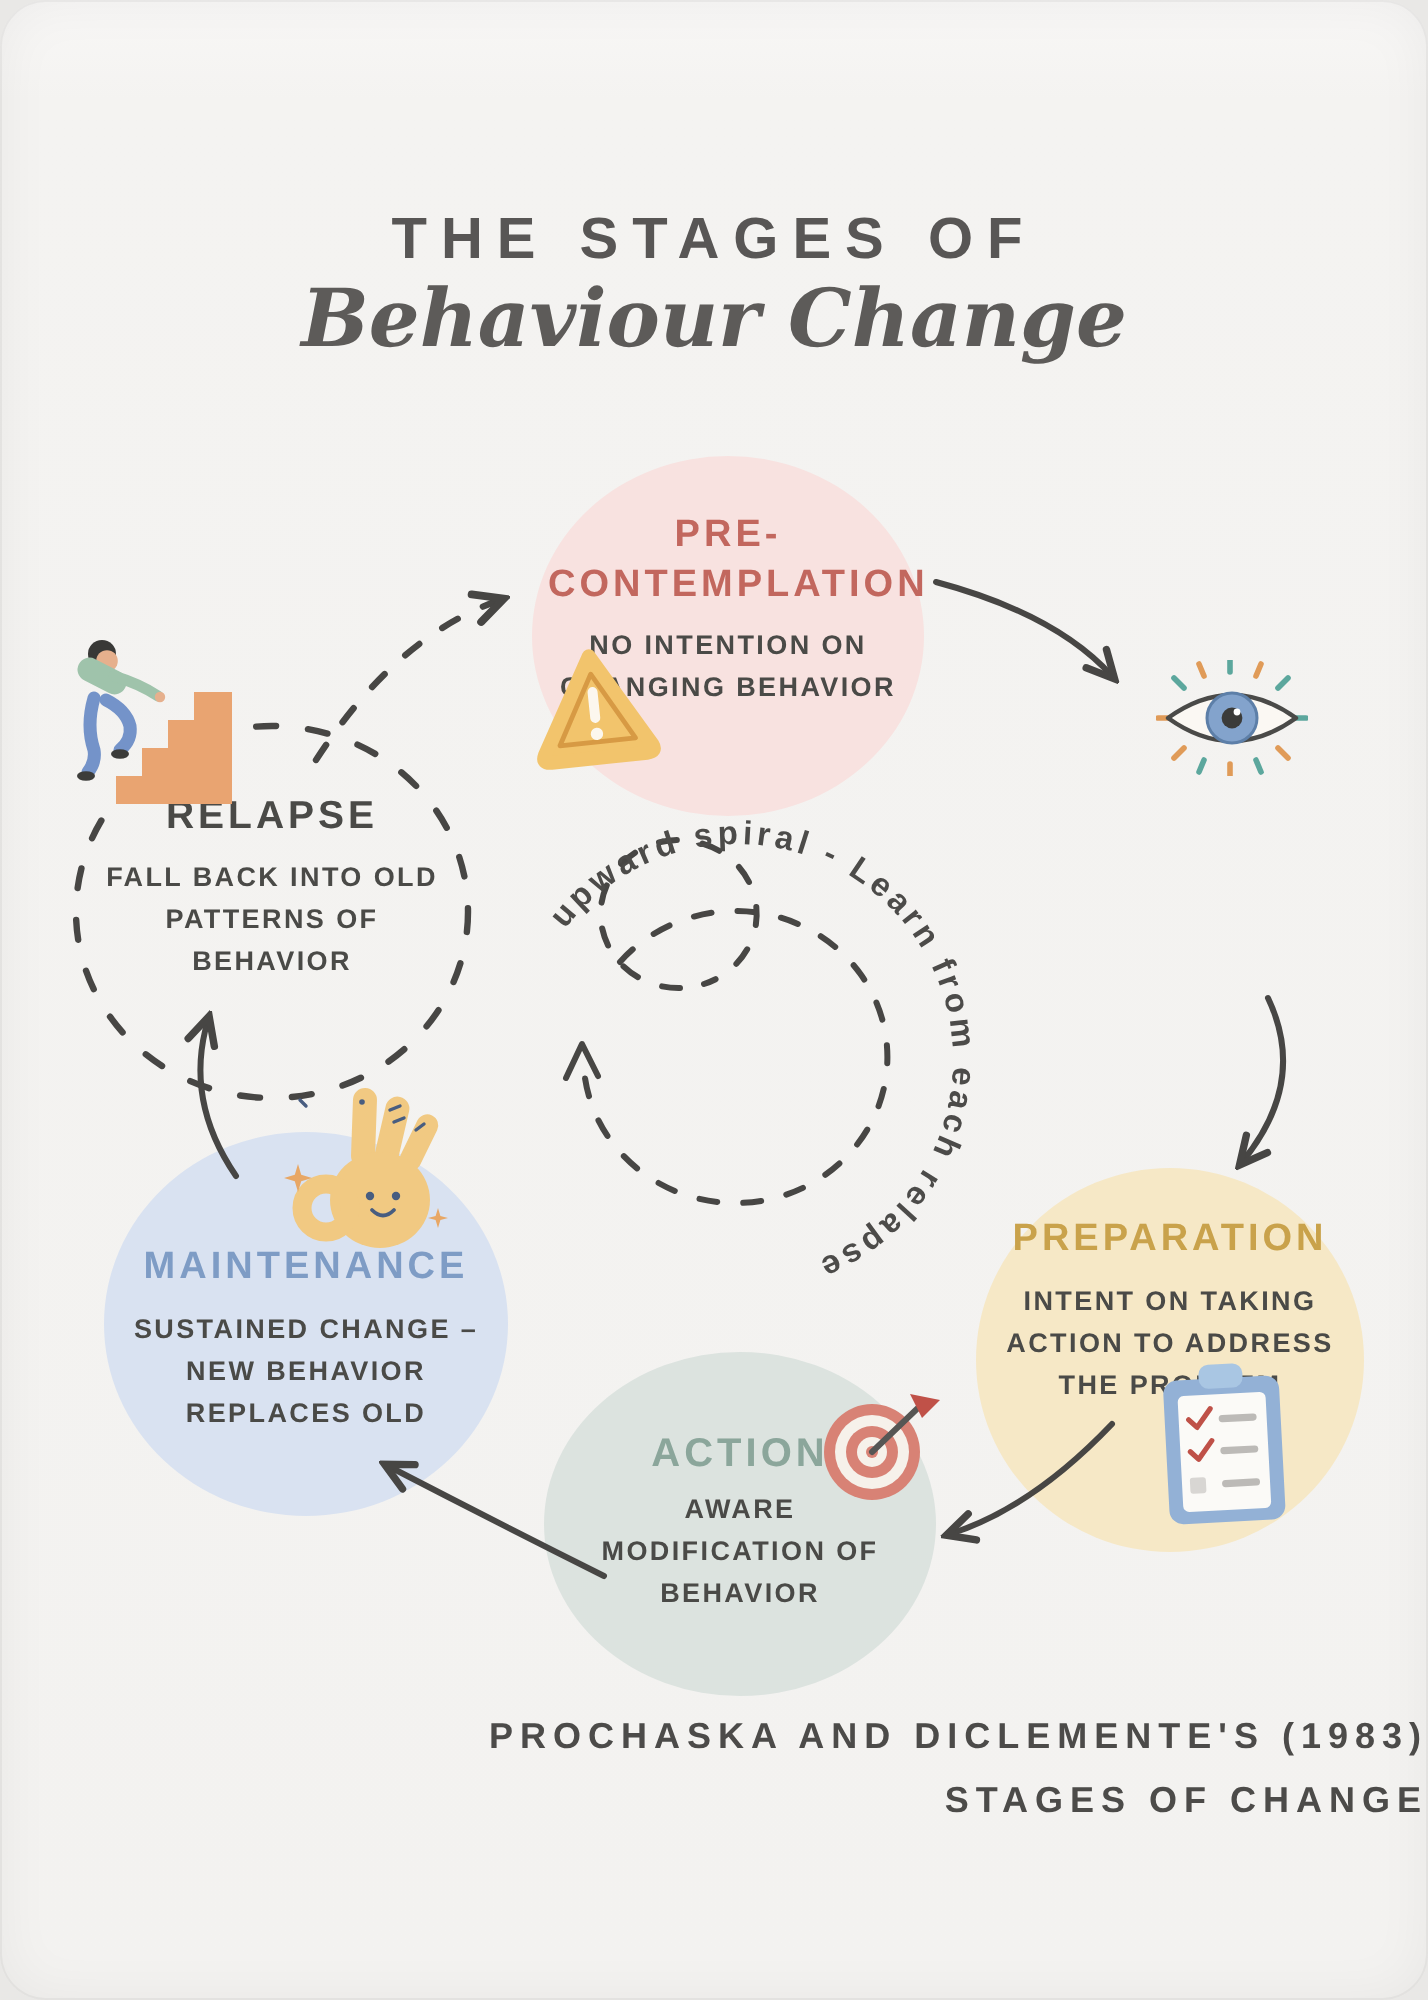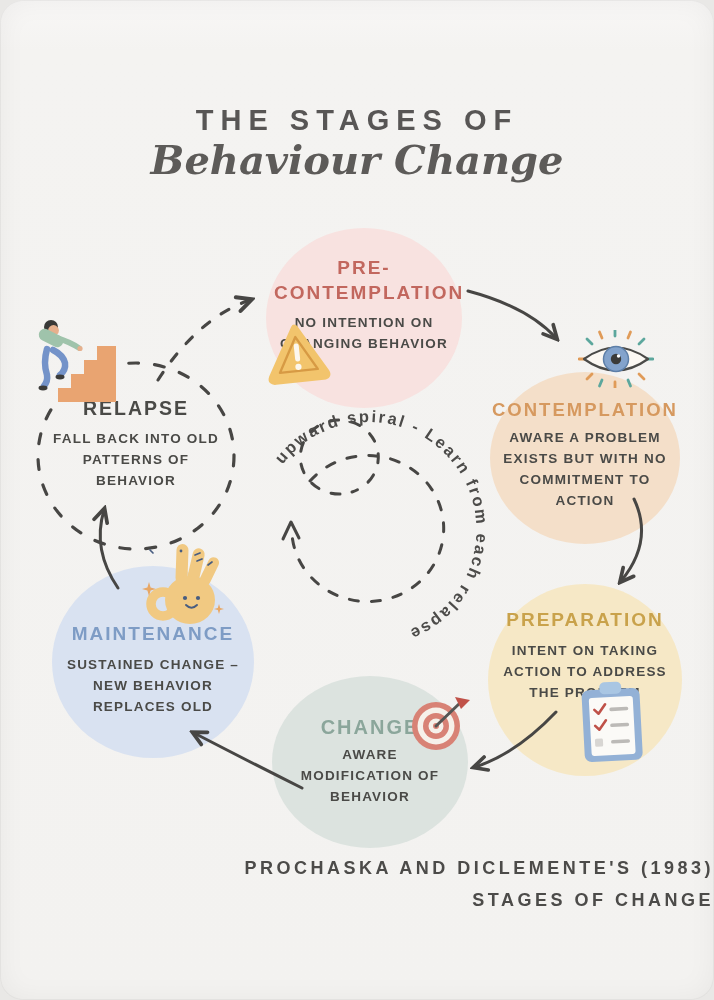--- a/index.html
+++ b/index.html
@@ -57,30 +57,26 @@
 
   <div class="title-wrap">
     <div class="title-top">THE STAGES OF</div>
     <div class="title-main">Behaviour Change</div>
   </div>
 
   <div class="stage" id="stage-pre" style="--bg: #f8e2e0; --accent: #c2675e;">
     <div class="stage-title">PRE-CONTEMPLATION</div>
     <div class="stage-desc">NO INTENTION ON CHANGING BEHAVIOR</div>
   </div>
-  <div class="stage" id="stage-cont" style="--bg: #f4dfc9; --accent: #d6995f;">
-    <div class="stage-title">CONTEMPLATION</div>
-    <div class="stage-desc">AWARE A PROBLEM EXISTS BUT WITH NO COMMITMENT TO ACTION</div>
-  </div>
   <div class="stage" id="stage-prep" style="--bg: #f6e8c6; --accent: #c9a24b;">
     <div class="stage-title">PREPARATION</div>
     <div class="stage-desc">INTENT ON TAKING ACTION TO ADDRESS THE PROBLEM</div>
   </div>
   <div class="stage" id="stage-action" style="--bg: #dce3df; --accent: #8ba69b;">
-    <div class="stage-title">CHANGE</div>
+    <div class="stage-title">ACTION</div>
     <div class="stage-desc">AWARE MODIFICATION OF BEHAVIOR</div>
   </div>
   <div class="stage" id="stage-relapse" style="--bg: transparent; --accent: #4a4a47;">
     <div class="stage-title">RELAPSE</div>
     <div class="stage-desc">FALL BACK INTO OLD PATTERNS OF BEHAVIOR</div>
   </div>
   <div class="stage" id="stage-maint" style="--bg: #d9e2f1; --accent: #7e9cc5;">
     <div class="stage-title">MAINTENANCE</div>
     <div class="stage-desc">SUSTAINED CHANGE – NEW BEHAVIOR REPLACES OLD</div>
   </div>

